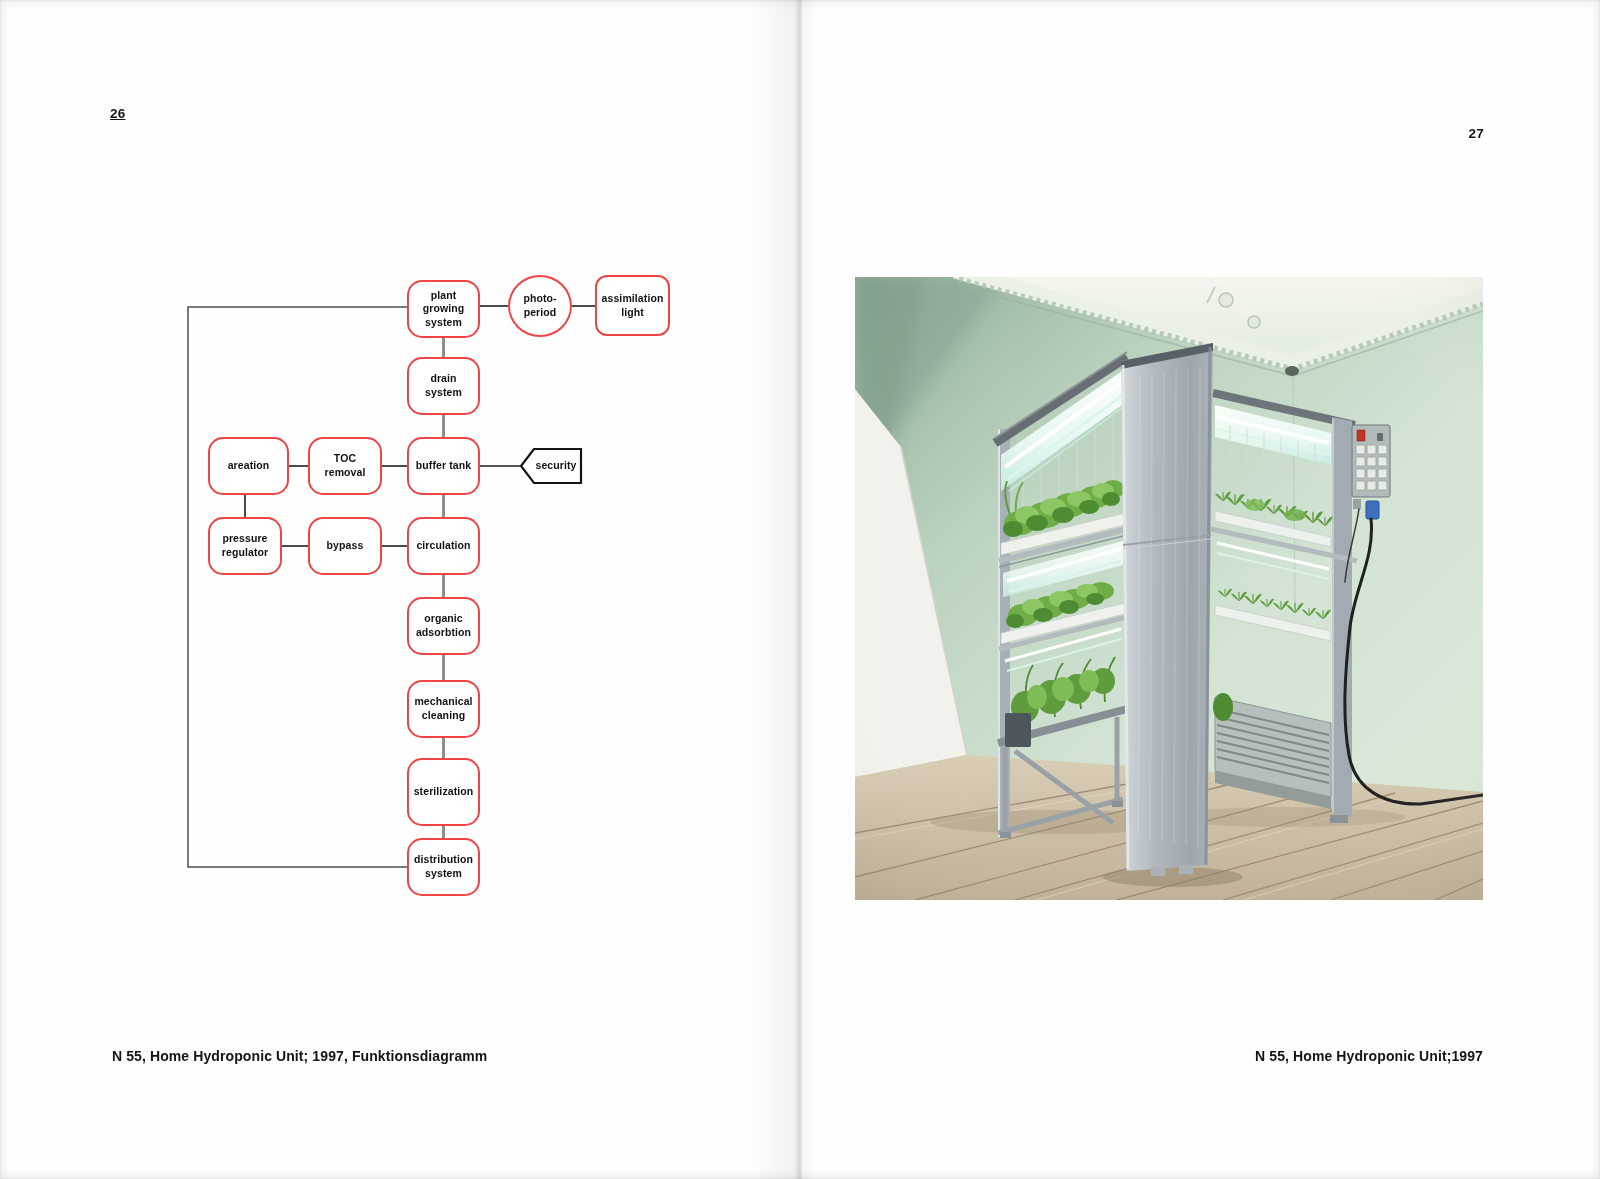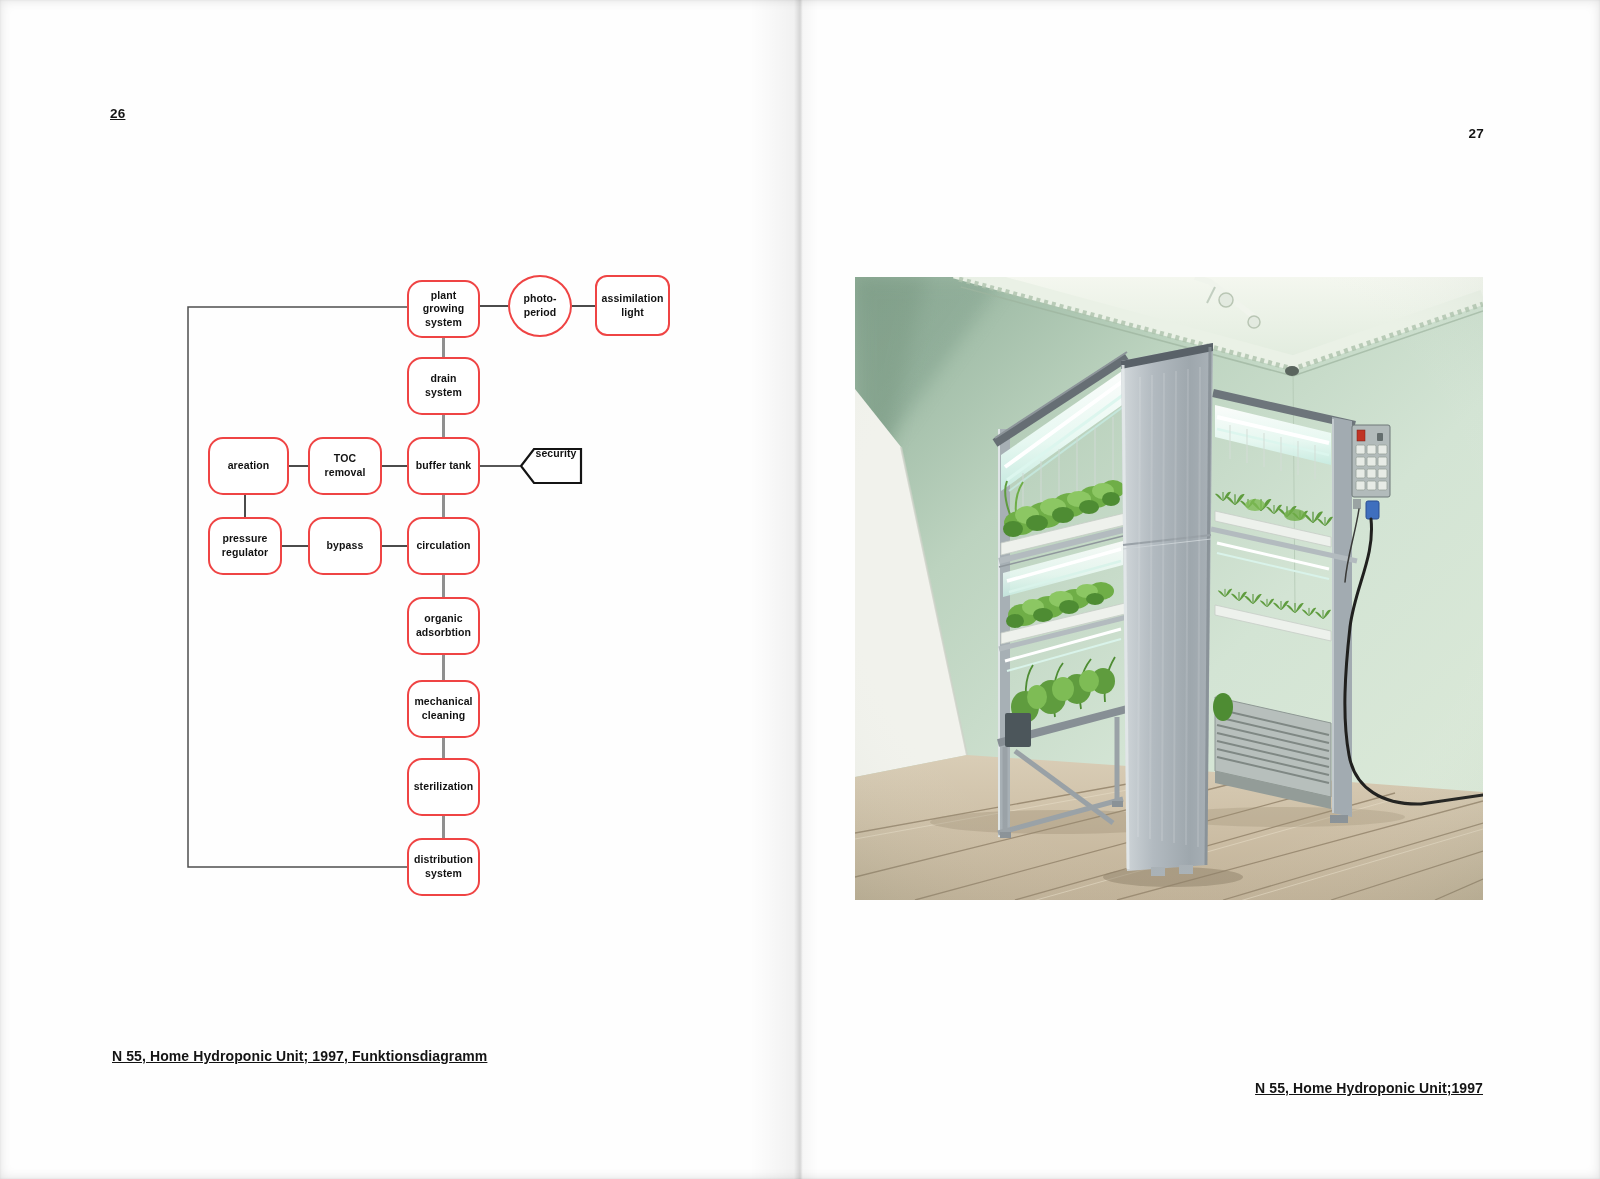--- a/index.html
+++ b/index.html
@@ -10,39 +10,39 @@
   }
   .gutter{
     position:absolute;left:750px;top:0;width:110px;height:100%;
     background:linear-gradient(90deg, rgba(0,0,0,0) 0%, rgba(0,0,0,0.05) 40%,
       rgba(0,0,0,0.16) 45.5%, rgba(0,0,0,0.03) 48%, rgba(0,0,0,0.00) 62%);
     pointer-events:none;
   }
   .page-number{position:absolute;font-size:13.5px;font-weight:600;letter-spacing:.2px;}
   .pn-left{left:110px;top:106px;text-decoration:underline;}
   .pn-right{right:116px;top:106px;margin-top:20px;}
-  .caption{position:absolute;top:1048px;font-size:14px;font-weight:700;letter-spacing:.1px;text-decoration:underline;}
+  .caption{position:absolute;top:1048px;font-size:14px;font-weight:700;letter-spacing:.1px;}
   .cap-left{left:112px;}
-  .cap-right{right:117px;text-align:right;margin-top:32px;}
+  .cap-right{right:117px;text-align:right;}
 
   
   .diagram{position:absolute;left:170px;top:265px;width:520px;height:645px;}
   .connectors{position:absolute;left:0;top:0;}
   .node{
     position:absolute;box-sizing:border-box;background:#fff;border:2px solid #ef4444;
     display:flex;align-items:center;justify-content:center;text-align:center;
   }
   .rounded{border-radius:15px;}
   .ellipse{border-radius:50%;}
   .square{border-radius:12px;border-width:2.2px;}
   .nlabel{
     white-space:pre-line;font-size:10.5px;font-weight:700;line-height:1.3;
     letter-spacing:.1px;color:#111;
   }
-  .node-security{position:absolute;display:flex;justify-content:center;}
+  .node-security{position:absolute;display:flex;align-items:center;justify-content:center;}
   .node-security svg{position:absolute;left:0;top:0;}
   .node-security .nlabel{position:relative;padding-left:9px;}
 
   
   .photo{position:absolute;left:855px;top:277px;width:628px;height:623px;}
   .photo svg{display:block;}
 </style>
 </head>
 <body>
 
@@ -124,21 +124,21 @@
           <span class="nlabel">circulation</span>
         </div>
       <div class="node rounded" style="left:237px;top:332px;width:73px;height:58px">
           <span class="nlabel">organic
 adsorbtion</span>
         </div>
       <div class="node rounded" style="left:237px;top:415px;width:73px;height:58px">
           <span class="nlabel">mechanical
 cleaning</span>
         </div>
-      <div class="node rounded" style="left:237px;top:493px;width:73px;height:58px">
+      <div class="node rounded" style="left:237px;top:493px;width:73px;height:68px">
           <span class="nlabel">sterilization</span>
         </div>
       <div class="node rounded" style="left:237px;top:573px;width:73px;height:58px">
           <span class="nlabel">distribution
 system</span>
         </div>
     </div>
 
     <div class="caption cap-left">N 55, Home Hydroponic Unit; 1997, Funktionsdiagramm</div>
   </div>

